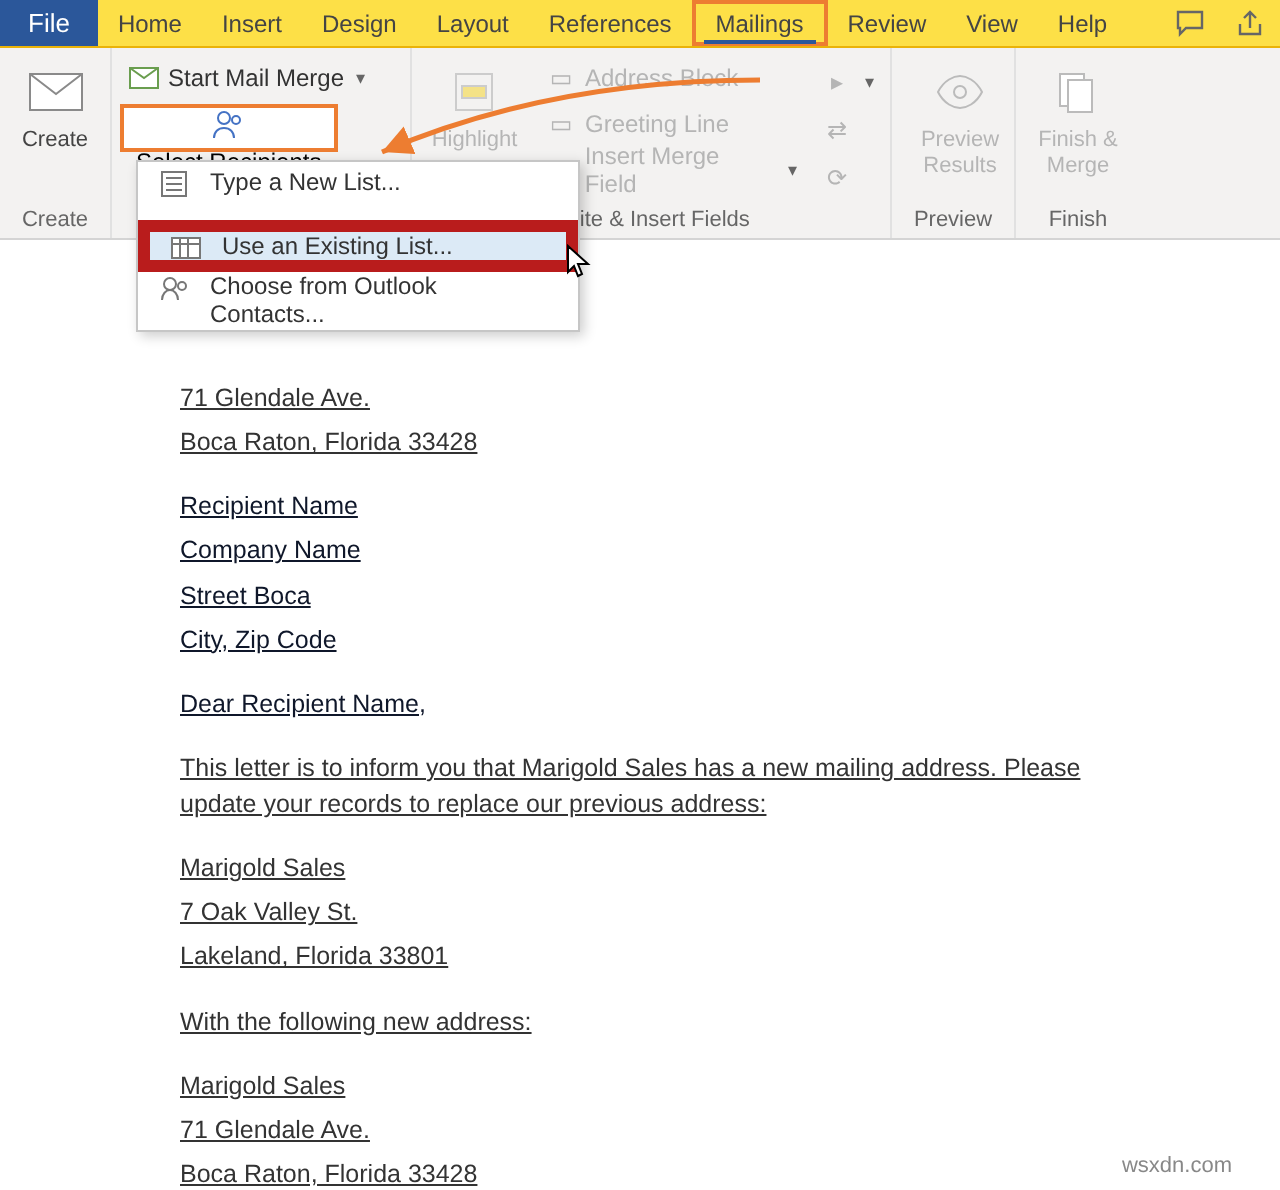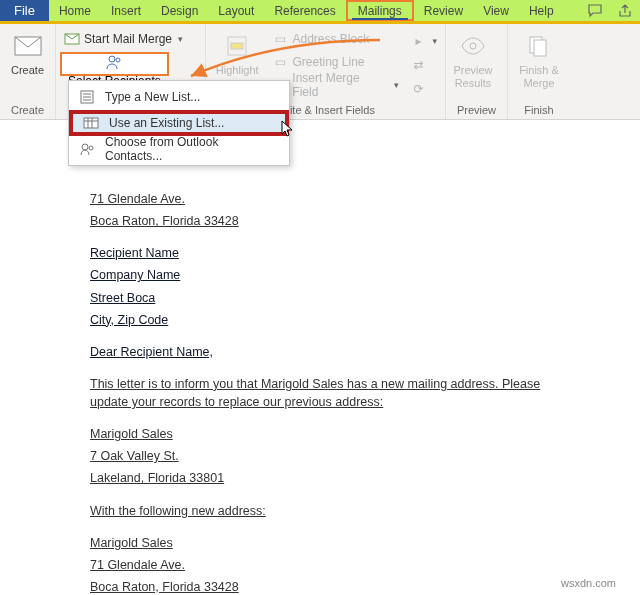--- a/index.html
+++ b/index.html
@@ -8,24 +8,24 @@
     font-family: "Segoe UI", Arial, sans-serif;
     font-size: 12px;
     background: #fff;
     width: 640px;
     height: 595px;
     overflow: hidden;
     position: relative;
   }
   .titlebar {
     height: 24px;
-    background: #bef264;
+    background: #fde047;
     display: flex;
     align-items: stretch;
-    border-bottom: 3px solid #eab308;
+    border-bottom: 1px solid #eab308;
   }
   .file-tab {
     background: #2b579a;
     color: #fff;
     padding: 0 14px;
     display: flex;
     align-items: center;
     font-size: 13px;
   }
   .tab {
@@ -103,28 +103,28 @@
     position:absolute;
     left:68px; top:80px;
     width:222px;
     background:#fff;
     border:1px solid #c6c6c6;
     box-shadow:2px 2px 6px rgba(0,0,0,0.2);
     z-index:10;
     padding:3px 0;
   }
   .menu-item {
-    display:flex; align-items:center;
+    display:flex; align-items:flex-start;
     height:26px; padding:0 10px;
     gap:10px;
     color:#333;
     cursor:pointer;
   }
   .menu-item.hl {
-    border:4px solid #b91c1c;
+    border:6px solid #b91c1c;
     background:#dceaf6;
   }
   .cursor {
     position:absolute;
     left:208px; top:6px;
     font-size:14px;
     pointer-events:none;
   }
   .arrow-to-select {
     position:absolute;
@@ -264,21 +264,21 @@
           </div>
         <div class="small-row disabled">
             <span class="small-ic">⟳</span>
           </div>
       </div>
     </div>
     <div class="group-label">Write &amp; Insert Fields</div>
   </div>
 
   <div class="group" style="width:62px">
-    <div class="group-body" style="justify-content:flex-start">
+    <div class="group-body" style="justify-content:flex-end">
       <div class="big-btn disabled">
         <div class="ic">
           <svg width="26" height="22" viewBox="0 0 26 22">
               <path d="M2 11c3-6 8-8 11-8s8 2 11 8c-3 6-8 8-11 8s-8-2-11-8z" fill="none" stroke="#bbb"></path>
               <circle cx="13" cy="11" r="3" fill="none" stroke="#bbb"></circle>
             </svg>
         </div>
         <span>Preview Results</span>
       </div>
     </div>

